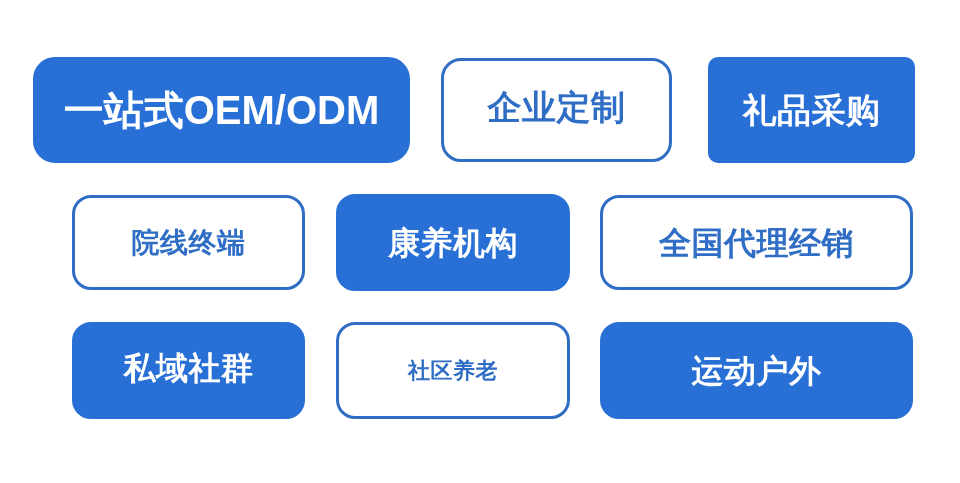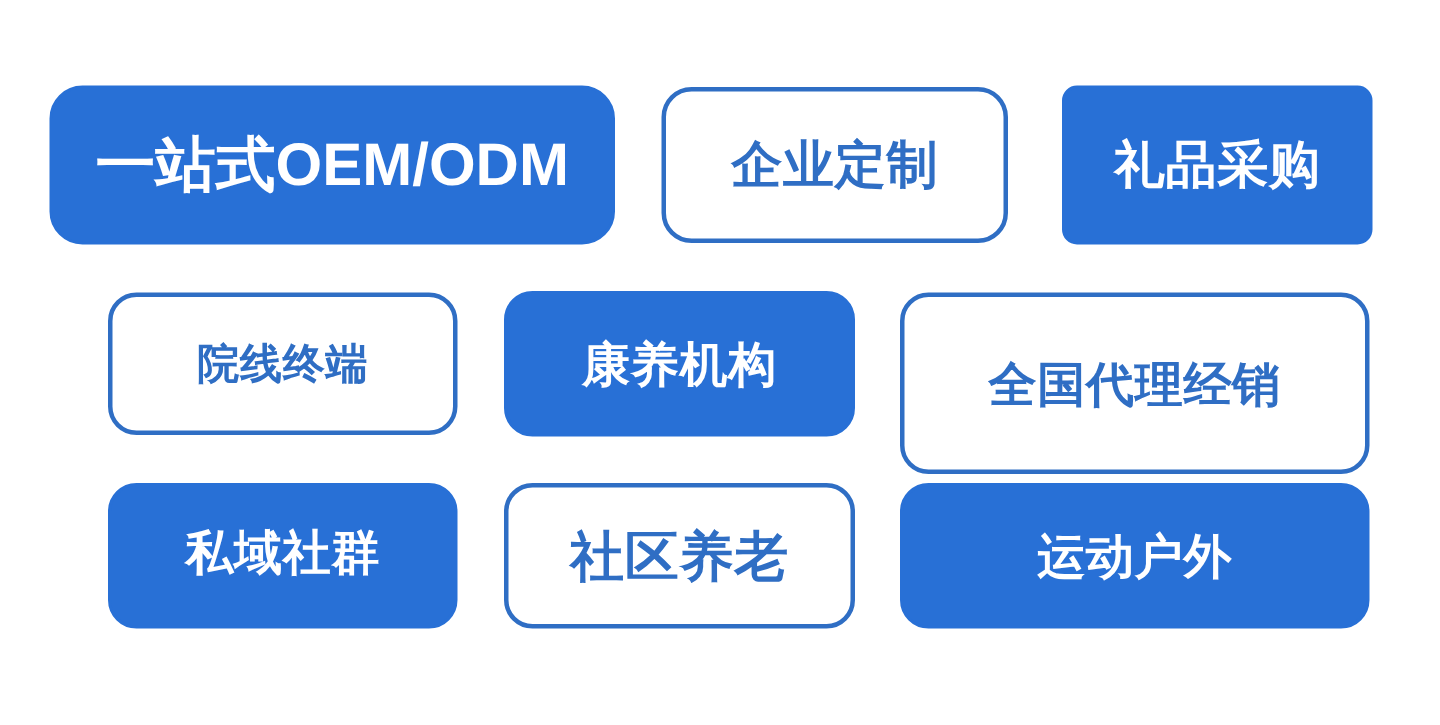--- a/index.html
+++ b/index.html
@@ -58,20 +58,21 @@
     left: 33px;  top: 57px;
     width: 377px; height: 106px;
     border-radius: 22px;
   }
   #chip-oem-odm .tag-label { font-size: 40px; letter-spacing: 0px; }
 
   #chip-enterprise-custom {
     left: 441px; top: 58px;
     width: 231px; height: 104px;
     border-radius: 20px;
+    font-family: Liberation Mono, monospace;
   }
   #chip-enterprise-custom .tag-label { font-size: 34px; }
 
   #chip-gift-procurement {
     left: 708px; top: 57px;
     width: 207px; height: 106px;
     border-radius: 10px;
   }
   #chip-gift-procurement .tag-label { font-size: 34px; }
 
@@ -85,39 +86,39 @@
 
   #chip-health-institution {
     left: 336px; top: 194px;
     width: 234px; height: 97px;
     border-radius: 19px;
   }
   #chip-health-institution .tag-label { font-size: 32px; }
 
   #chip-national-agency {
     left: 600px; top: 195px;
-    width: 313px; height: 121px;
+    width: 313px; height: 95px;
     border-radius: 19px;
   }
   #chip-national-agency .tag-label { font-size: 32px; }
 
   
   #chip-private-community {
     left: 72px;  top: 322px;
     width: 233px; height: 97px;
     border-radius: 19px;
   }
   #chip-private-community .tag-label { font-size: 32px; font-family: Liberation Mono, monospace; }
 
   #chip-community-elderly {
     left: 336px; top: 322px;
     width: 234px; height: 97px;
     border-radius: 19px;
   }
-  #chip-community-elderly .tag-label { font-size: 36px; }
+  #chip-community-elderly .tag-label { font-size: 22px; }
 
   #chip-sports-outdoor {
     left: 600px; top: 322px;
     width: 313px; height: 97px;
     border-radius: 19px;
   }
   #chip-sports-outdoor .tag-label { font-size: 32px; }
 </style>
 </head>
 <body>

